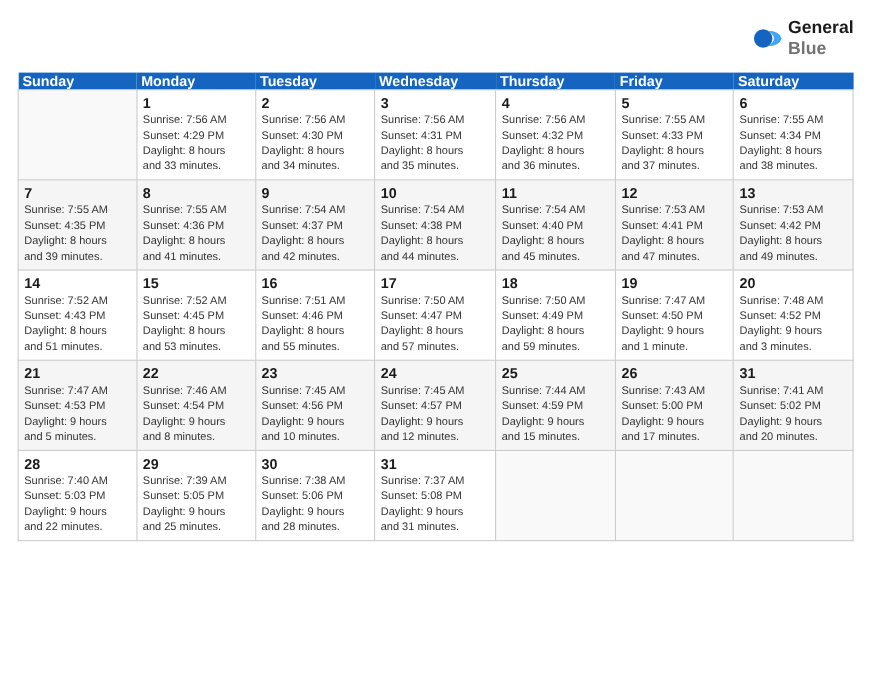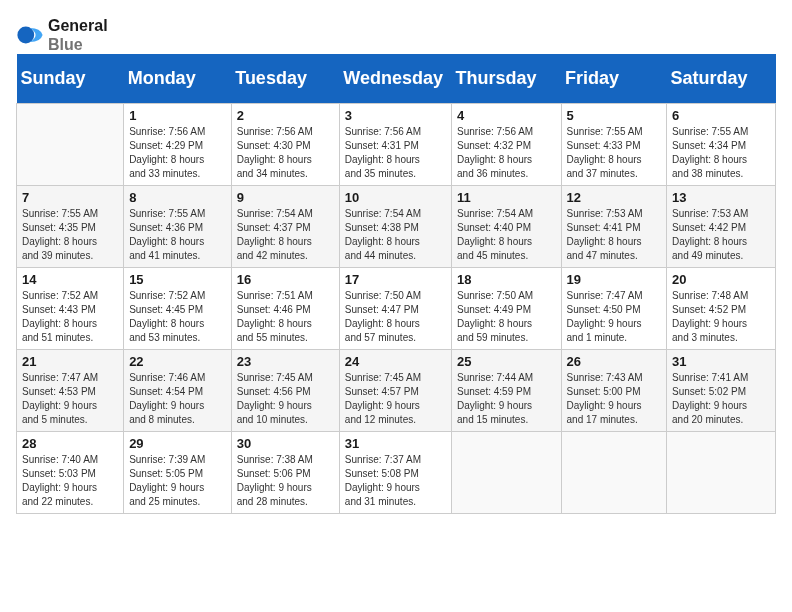--- a/index.html
+++ b/index.html
@@ -5,23 +5,23 @@
     * { box-sizing: border-box; margin: 0; padding: 0; }
     body {
       font-family: Arial, sans-serif;
       background: #fff;
       width: 792px;
       min-height: 612px;
       padding: 16px;
     }
     .header-area {
       display: flex;
-      justify-content: flex-start;
+      justify-content: flex-end;
       align-items: flex-start;
-      margin-bottom: 0;
+      margin-bottom: 12px;
     }
     .logo {
       display: flex;
       align-items: center;
       gap: 4px;
     }
     .logo-icon {
       width: 28px;
       height: 28px;
     }
@@ -38,23 +38,23 @@
       color: #333;
     }
     table {
       width: 100%;
       border-collapse: collapse;
       font-size: 11.5px;
     }
     thead tr th {
       background-color: #1565c0;
       color: #fff;
-      padding: 14px 4px;
+      padding: 0 4px;
       text-align: left;
-      font-size: 18px;
+      font-size: 13px;
       font-weight: bold;
     }
     tbody tr td {
       border: 1px solid #ccc;
       vertical-align: top;
       padding: 4px 5px;
       width: 113px;
       min-height: 80px;
       color: #333;
     }

